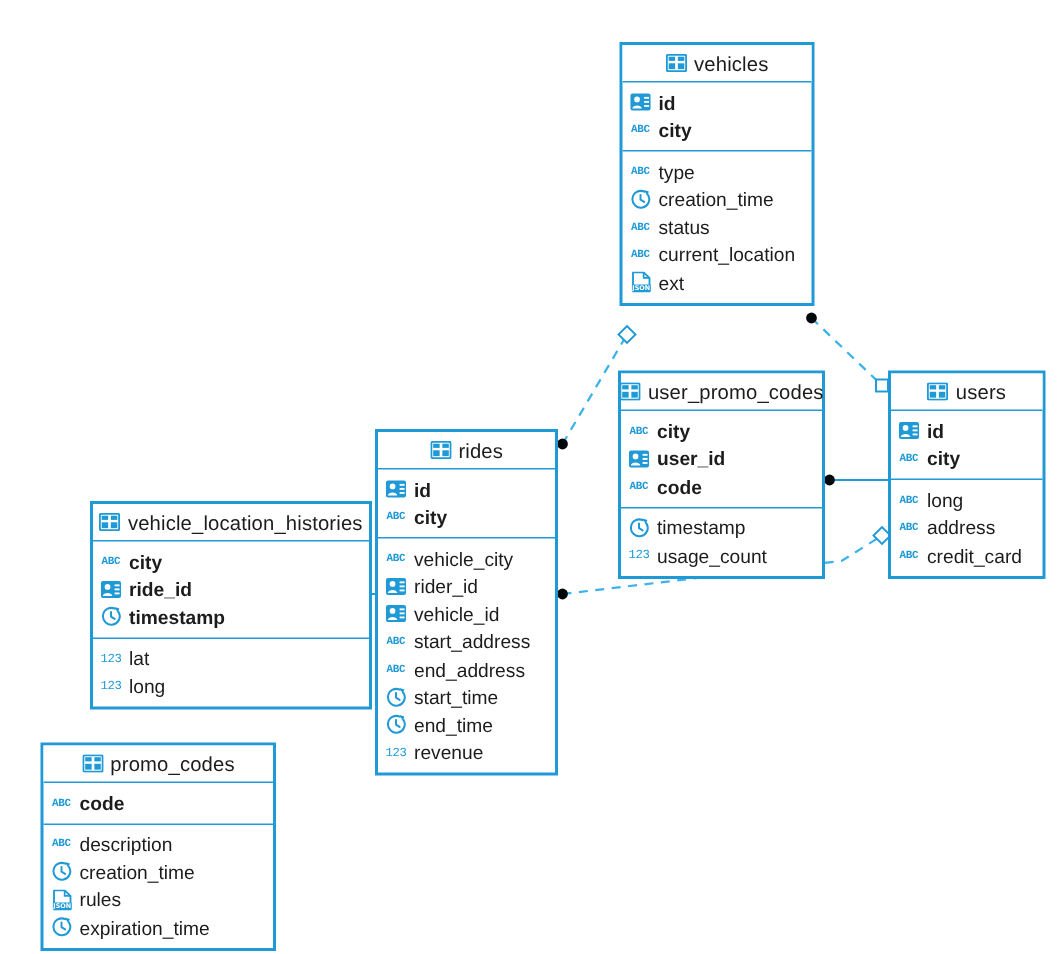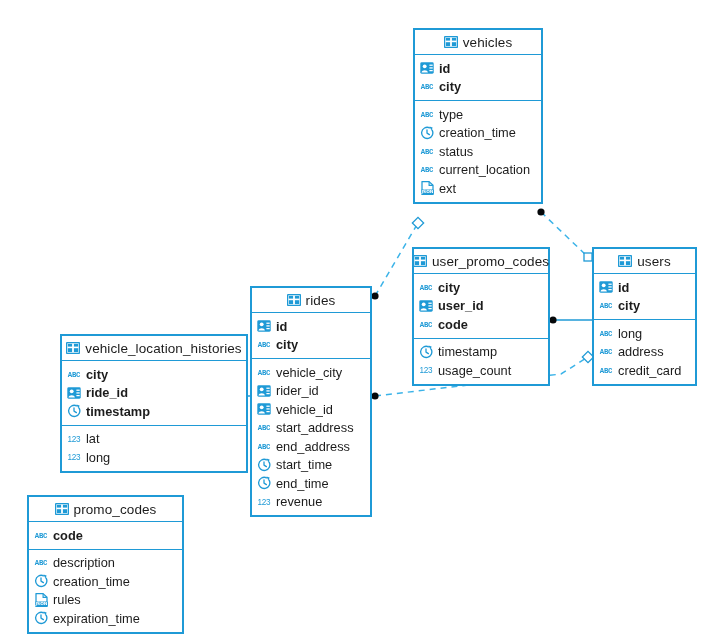--- a/index.html
+++ b/index.html
@@ -55,21 +55,21 @@
   .ico-abc{
     font-size:7.3px;font-weight:bold;color:#1f9ad6;
     letter-spacing:-0.2px;line-height:1;
     font-family:Liberation Mono, monospace;
     transform:translateY(1px);
     text-align:right;
   }
   .ico-num{
     font-size:8.2px;font-weight:normal;color:#1f9ad6;
     letter-spacing:-0.3px;line-height:1;
-    font-family:Liberation Sans, sans-serif;
+    font-family:Liberation Mono, monospace;
     transform:translateY(1px);
   }
 
   
   .dot{fill:#05080a;}
   .solid-line{stroke:#1f9ad6;stroke-width:1.4;fill:none;}
   .dash-line{stroke:#3bb3e8;stroke-width:1.5;fill:none;stroke-dasharray:6 5;}
   .sq-marker{fill:#ffffff;stroke:#1f9ad6;stroke-width:1.3;}
 </style>
 </head>

